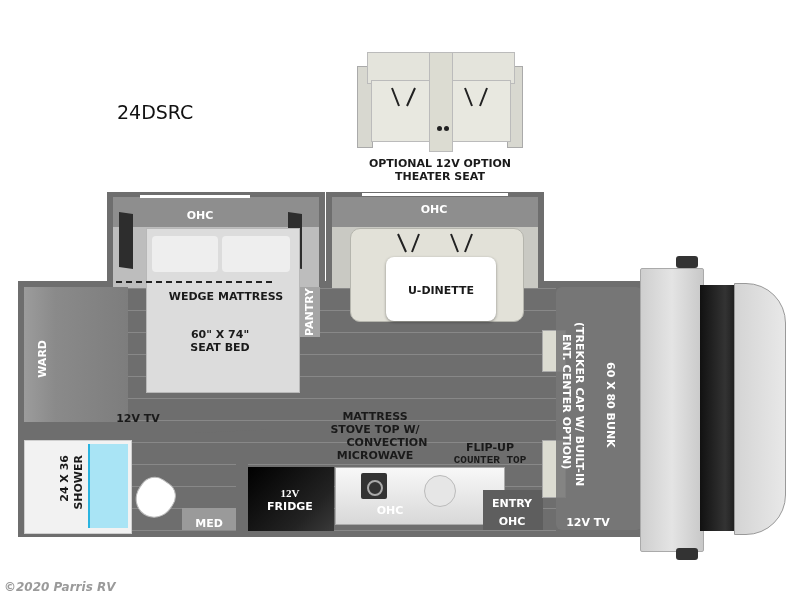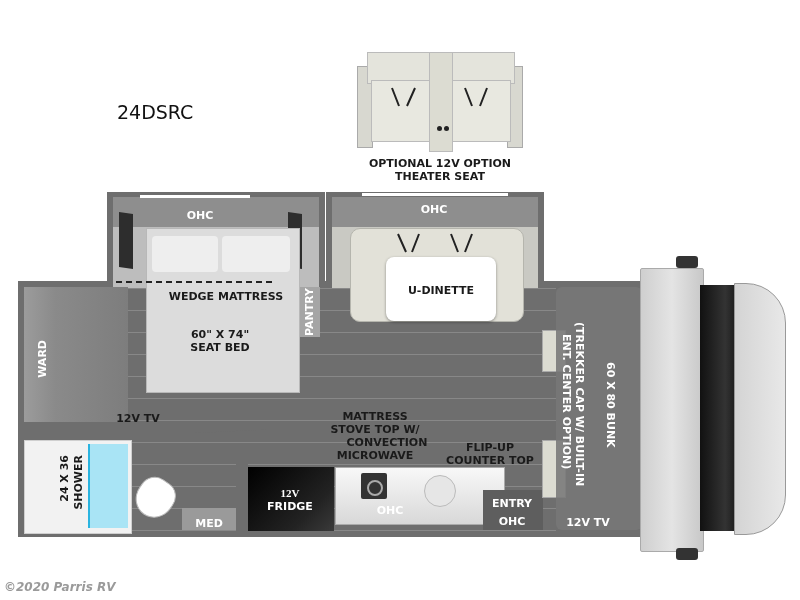--- a/index.html
+++ b/index.html
@@ -91,21 +91,21 @@
 <div class="abs" style="left:335px;top:467px;width:168px;height:56px;background:linear-gradient(180deg,#f8f8f8,#d8d8d8);border:1px solid #aaa;"></div>
 <div class="abs" style="left:361px;top:473px;width:26px;height:26px;background:#333;border-radius:2px;"></div>
 <div class="abs" style="left:367px;top:480px;width:12px;height:12px;border:2px solid #aaa;border-radius:50%;"></div>
 <div class="abs" style="left:424px;top:475px;width:30px;height:30px;background:#e6e6e6;border:1px solid #bbb;border-radius:50%;"></div>
 <div class="lbl w" style="left:360px;top:504px;width:60px;">OHC</div>
 <div class="lbl" style="left:320px;top:410px;width:110px;">MATTRESS</div>
 <div class="lbl" style="left:320px;top:423px;width:110px;">STOVE TOP W/</div>
 <div class="lbl" style="left:332px;top:436px;width:110px;">CONVECTION</div>
 <div class="lbl" style="left:320px;top:449px;width:110px;">MICROWAVE</div>
 <div class="lbl" style="left:440px;top:441px;width:100px;">FLIP-UP</div>
-<div class="lbl" style="left:436px;top:454px;width:108px;">COUNTER TOP</div>
+<div class="lbl" style="left:436px;top:454px;width:108px;font-family:Liberation Mono, monospace;">COUNTER TOP</div>
 
 <div class="abs" style="left:483px;top:490px;width:60px;height:40px;background:#5e5e5e;"></div>
 <div class="lbl w" style="left:482px;top:497px;width:60px;">ENTRY</div>
 <div class="lbl w" style="left:482px;top:515px;width:60px;">OHC</div>
 
 <div class="abs" style="left:542px;top:330px;width:22px;height:40px;background:#dcdcd2;border:1px solid #aaa;"></div>
 <div class="abs" style="left:542px;top:440px;width:22px;height:56px;background:#dcdcd2;border:1px solid #aaa;"></div>
 <div class="abs" style="left:556px;top:287px;width:86px;height:243px;background:rgba(120,120,120,0.88);border-radius:6px;"></div>
 <div class="lbl w vert" style="left:604px;top:362px;">60 X 80 BUNK</div>
 <div class="lbl w vert" style="left:573px;top:322px;">(TREKKER CAP W/ BUILT-IN</div>

